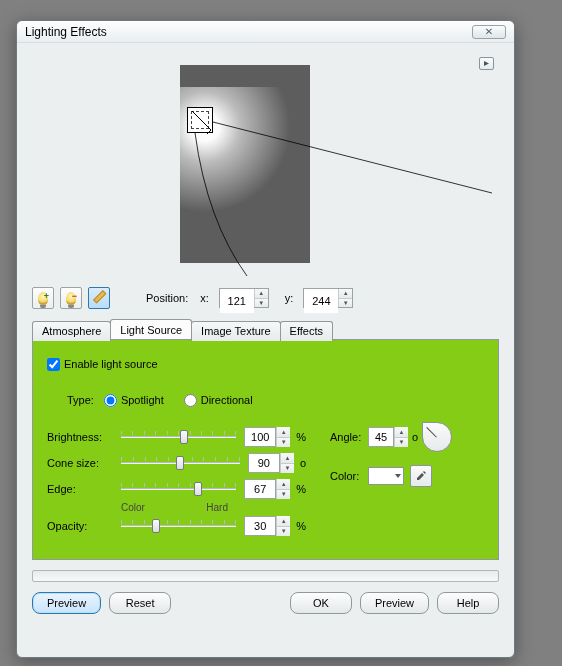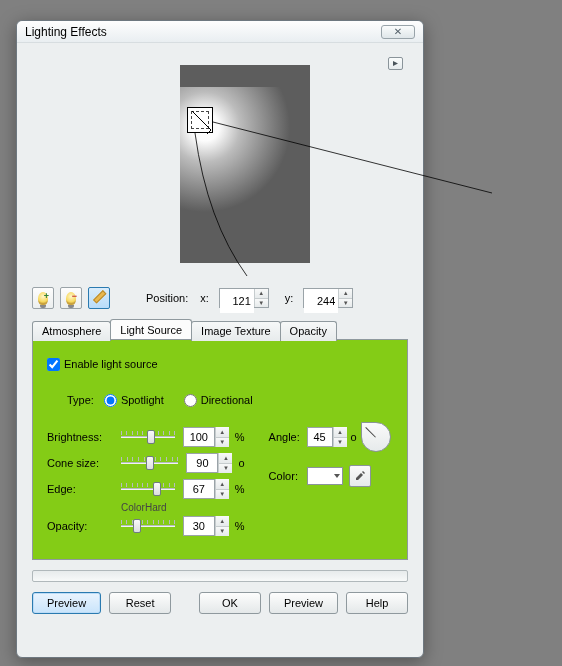--- a/index.html
+++ b/index.html
@@ -1,17 +1,17 @@
 <!DOCTYPE html>
 <html><head>
 <meta charset="utf-8">
 <style>
   html,body{margin:0;padding:0;height:666px;width:562px;background:#808080;font-family:"Segoe UI",Tahoma,sans-serif;font-size:11px;color:#000;overflow:hidden}
   *{box-sizing:border-box}
-  .dialog{position:absolute;left:16px;top:20px;width:408px;height:638px;background:#eceff0;border:1px solid #6e7880;border-radius:6px;box-shadow:0 4px 18px rgba(0,0,0,.35)}
+  .dialog{position:absolute;left:16px;top:20px;width:499px;height:638px;background:#eceff0;border:1px solid #6e7880;border-radius:6px;box-shadow:0 4px 18px rgba(0,0,0,.35)}
   .titlebar{height:22px;display:flex;align-items:center;padding:0 8px;border-bottom:1px solid #d7dde0;border-radius:6px 6px 0 0;background:linear-gradient(#fefefe,#e9eef1)}
   .titlebar-title{font-size:12px}
   .titlebar-spacer{flex:1}
   .close-btn{width:34px;height:14px;border:1px solid #98a3a9;border-radius:3px;background:linear-gradient(#fafcfc,#dfe6e9);display:flex;align-items:center;justify-content:center;font-size:10px;color:#54616a;cursor:pointer}
   .body{padding:8px 15px 10px;position:relative}
   .flyout{position:absolute;right:20px;top:14px;width:15px;height:13px;border:1px solid #8a949a;border-radius:2px;background:linear-gradient(#fafcfc,#e6ecee);display:flex;align-items:center;justify-content:center;cursor:pointer}
   .flyout svg{display:block}
   .preview-wrap{position:relative;height:232px}
   .canvas{position:absolute;left:148px;top:14px;width:130px;height:198px;background:#5d5d5d;overflow:hidden}
   .spot{position:absolute;left:-15px;top:22px;width:140px;height:160px;background:radial-gradient(circle at 40px 40px,#ffffff 0,#fcfcfc 14px,#bcbcbc 35px,#5d5d5d 85px);opacity:1}
@@ -22,21 +22,21 @@
   .tbtn{width:22px;height:22px;border:1px solid #9aa3a8;border-radius:2px;background:linear-gradient(#fdfdfd,#ecefef);display:flex;align-items:center;justify-content:center;cursor:pointer}
   .tbtn.active{border-color:#2a7ab0;background:linear-gradient(#d9ecfb,#b8dcf9)}
   .bulb{width:10px;height:13px;background:radial-gradient(circle at 50% 35%,#fff7cc 0,#f7d85c 55%,#c9a23e 70%);border-radius:50% 50% 40% 40%;position:relative}
   .bulb::after{content:"";position:absolute;bottom:-3px;left:2px;width:6px;height:3px;background:#888;border-radius:0 0 2px 2px}
   .plus{position:absolute;top:-1px;right:-1px;font-size:9px;color:#34823a;font-weight:bold}
   .minus{position:absolute;top:-1px;right:-1px;font-size:9px;color:#c22f2f;font-weight:bold}
   .pencil{width:13px;height:13px;position:relative}
   .pencil::before{content:"";position:absolute;left:0;top:8px;width:12px;height:3px;background:#e9b84e;border:1px solid #b88a2e;transform:rotate(-45deg);transform-origin:left top}
   .pos-lbl{margin-left:30px}
   .numfield{display:inline-flex;align-items:stretch;height:20px;border:1px solid #9aa3a8}
-  .numfield input{width:34px;border:0;padding:12px 3px;font:inherit;text-align:right;outline:none}
+  .numfield input{width:34px;border:0;padding:12px 3px;font:inherit;text-align:center;outline:none}
   .spin{width:14px;display:flex;flex-direction:column;border-left:1px solid #c6ccce}
   .spin div{flex:1;display:flex;align-items:center;justify-content:center;background:linear-gradient(#f8f9f9,#e6eaeb);cursor:pointer;font-size:6px;color:#555}
   .spin div:first-child{border-bottom:1px solid #c6ccce}
   .tabs{display:flex;margin-top:10px;position:relative;z-index:2}
   .tab{padding:3px 9px;border:1px solid #8f999e;border-bottom:0;border-radius:3px 3px 0 0;background:linear-gradient(#f6f8f8,#e7ebec);cursor:pointer;position:relative;top:1px;margin-right:-1px}
   .tab.active{background:#fcfcfc;z-index:3;top:0;padding-top:4px}
   .tab:not(.active){top:2px}
   .pane{border:1px solid #8f999e;background:#84cc16;padding:12px 14px 20px;position:relative;z-index:1}
   .row{display:flex;align-items:center;min-height:24px}
   input[type=checkbox],input[type=radio]{margin:0 4px 0 0}
@@ -53,21 +53,21 @@
   .nb{display:inline-flex;align-items:stretch;height:20px}
   .nb input{width:32px;border:1px solid #9aa3a8;padding:0 3px;font:inherit;text-align:center;outline:none}
   .edge-lbls{display:flex;justify-content:space-between;font-size:10px;color:#444;margin:0 78px 0 74px}
   .ang-dial{width:30px;height:30px;border:1px solid #8a949a;border-radius:0 50% 50% 50%;background:linear-gradient(#fafafa,#e6eaeb);position:relative;margin-left:4px}
   .ang-dial::after{content:"";position:absolute;left:4px;top:4px;width:14px;height:1px;background:#444;transform:rotate(45deg);transform-origin:left top}
   .swatch{width:36px;height:18px;border:1px solid #8a949a;background:#fff;display:inline-block;position:relative;cursor:pointer}
   .swatch::after{content:"";position:absolute;right:2px;top:6px;border-left:3px solid transparent;border-right:3px solid transparent;border-top:4px solid #555}
   .eyedrop{width:22px;height:22px;border:1px solid #8a949a;border-radius:2px;background:linear-gradient(#fafafa,#e6eaeb);display:flex;align-items:center;justify-content:center;margin-left:6px;cursor:pointer}
   .progress{margin:10px 0;height:12px;border:1px solid #b0b8bb;border-radius:2px;background:linear-gradient(#e7ebec,#f7f9f9)}
   .btn-row{display:flex;align-items:center;gap:8px}
-  .btn{min-width:62px;height:22px;border:1px solid #8f999e;border-radius:3px;background:linear-gradient(#fdfdfd,#e4e8e9);padding:0 14px;cursor:pointer;font:inherit;display:inline-flex;align-items:center;justify-content:center}
+  .btn{min-width:62px;height:22px;border:1px solid #8f999e;border-radius:8px;background:linear-gradient(#fdfdfd,#e4e8e9);padding:0 14px;cursor:pointer;font:inherit;display:inline-flex;align-items:center;justify-content:center}
   .btn.primary{border-color:#2a7ab0;background:linear-gradient(#eaf4fe,#c9e4fb);box-shadow:0 0 0 1px #bcdcf7 inset}
   .spacer{flex:1}
 </style>
 </head>
 <body>
 
 <div class="dialog">
   <div class="titlebar">
     <span class="titlebar-title">Lighting Effects</span>
     <span class="titlebar-spacer"></span>
@@ -123,21 +123,21 @@
             <div>▲</div>
             <div>▼</div>
           </span>
       </span>
     </div>
 
     <div class="tabs">
       <div class="tab">Atmosphere</div>
       <div class="tab active">Light Source</div>
       <div class="tab">Image Texture</div>
-      <div class="tab">Opacity</div>
+      <div class="tab">Effects</div>
     </div>
 
     <div class="pane">
       <label class="row">
         <input type="checkbox" checked="" style="">
         <span>Enable light source</span>
       </label>
       <div class="row" style="margin-top:12px;padding-left:20px">
         <span>Type:</span>
         <label style="margin-left:10px;display:flex;align-items:center">

